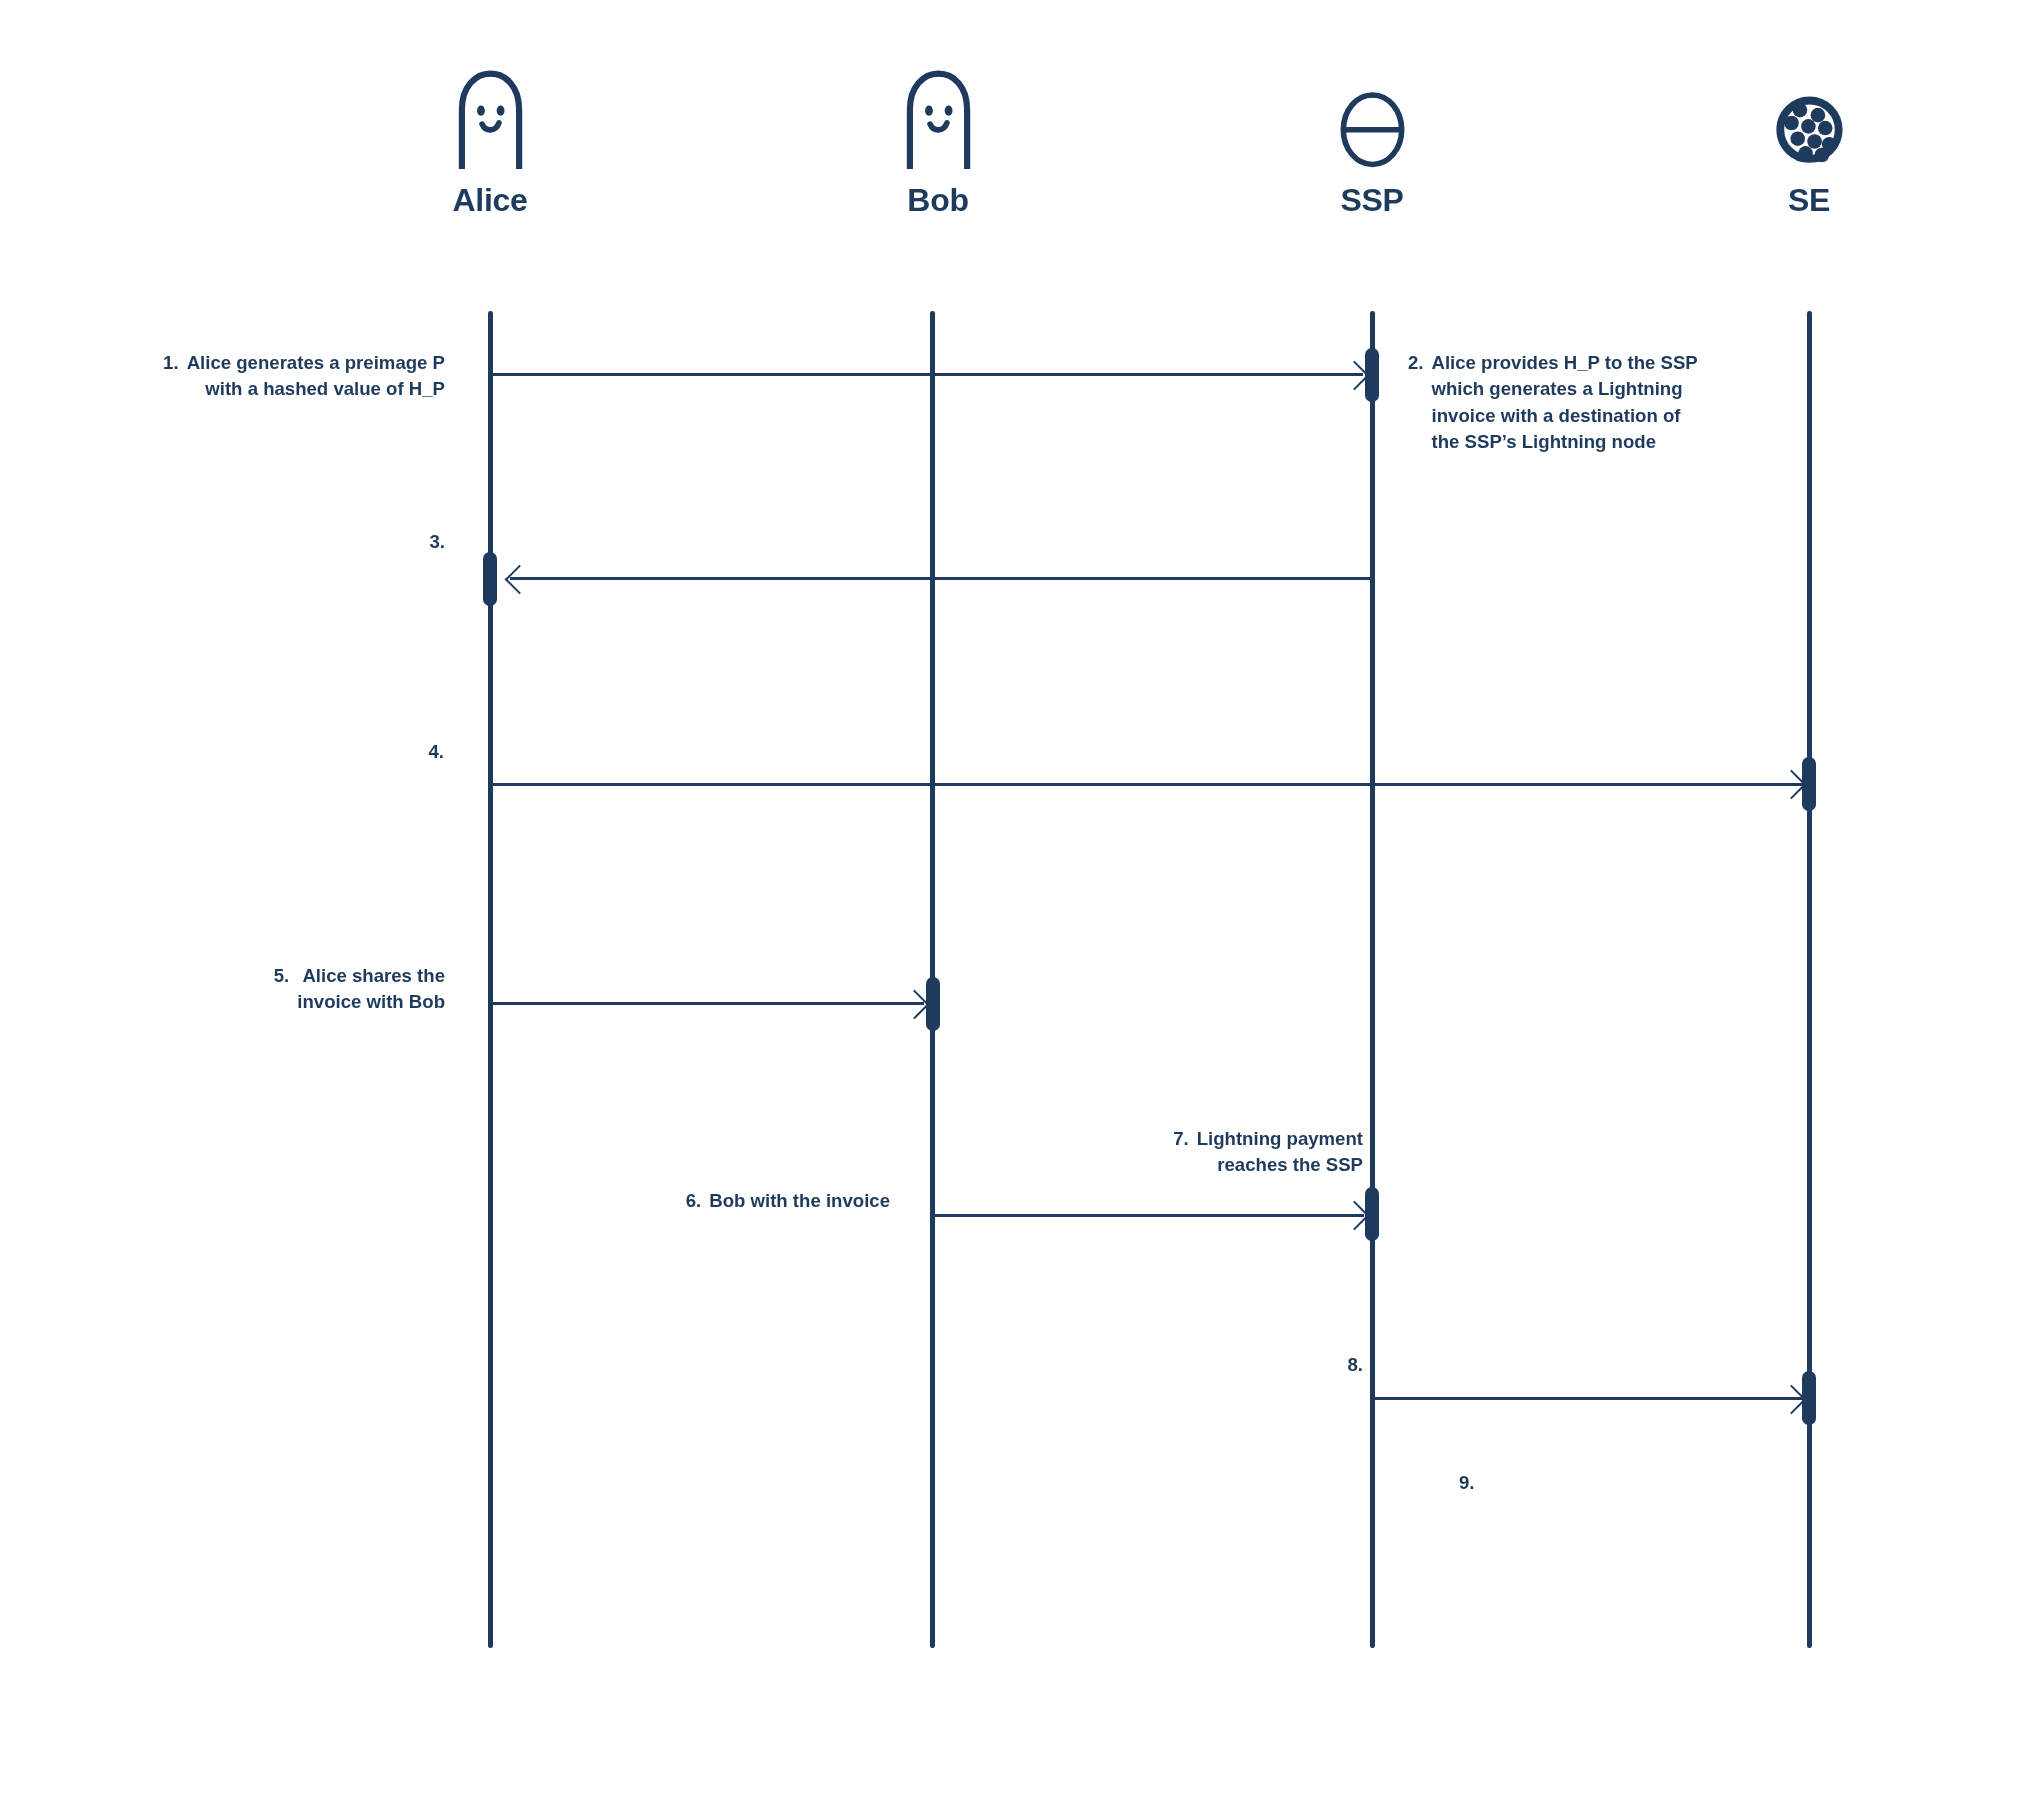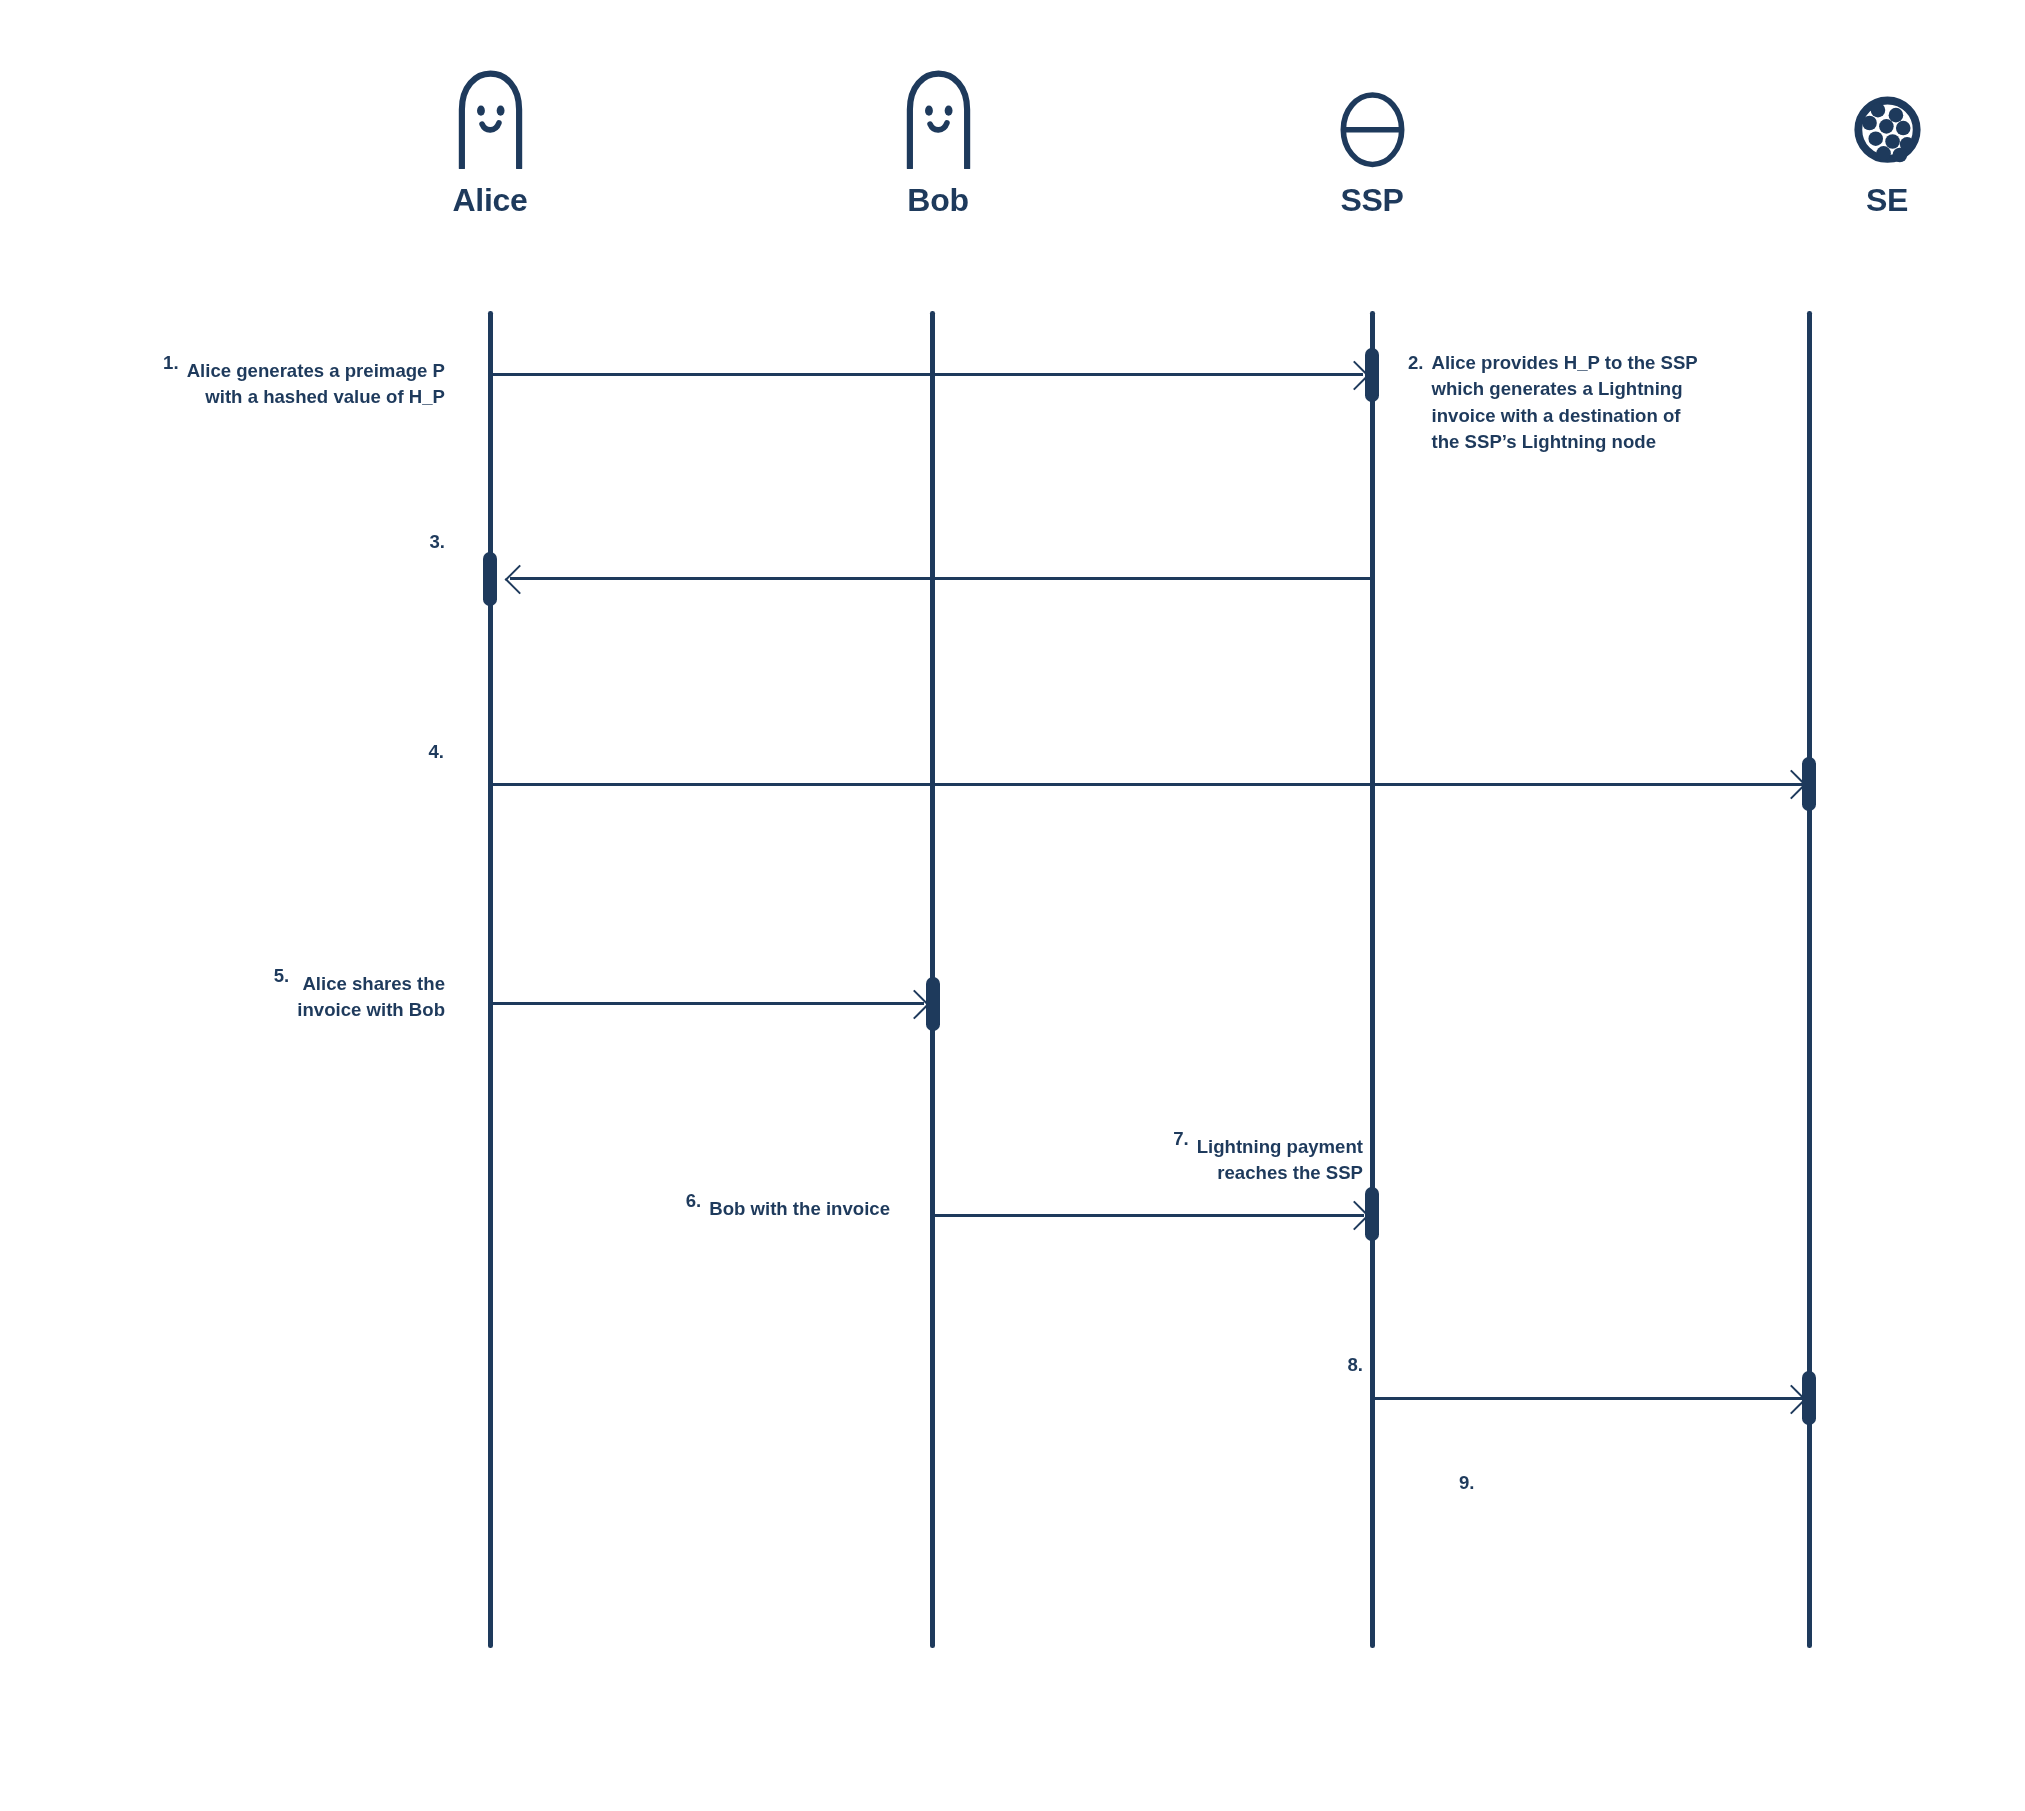--- a/index.html
+++ b/index.html
@@ -88,21 +88,20 @@
     justify-content: flex-end;
   }
   .note .note-num {
     white-space: nowrap;
   }
   .note .note-text {
     white-space: pre-line;
   }
   .note.align-right .note-text {
     text-align: right;
-    margin-top: 8px;
   }
 </style>
 </head>
 <body>
 
 <div id="diagram-root">
 
   <div class="actor-header" style="left:400px; top:68px;">
     <div class="actor-icon">
       <svg width="73" height="101" viewBox="0 0 130 180" aria-hidden="true">
@@ -130,21 +129,21 @@
       <svg width="73" height="101" viewBox="0 0 130 180" aria-hidden="true">
         <path d="M14 178 L14 74 C14 33 38 10 65 10 C92 10 116 33 116 74 L116 178" fill="none" stroke="#1E3A5C" stroke-width="11" stroke-linecap="round"></path>
         <ellipse cx="48" cy="76" rx="7" ry="9" fill="#1E3A5C"></ellipse>
         <ellipse cx="83" cy="76" rx="7" ry="9" fill="#1E3A5C"></ellipse>
         <path d="M50 100 C56 114 74 114 80 98" fill="none" stroke="#1E3A5C" stroke-width="10" stroke-linecap="round"></path>
       </svg>
     </div>
     <div class="actor-label">Bob</div>
   </div>
 
-  <div class="actor-header" style="left:1797px; top:68px;">
+  <div class="actor-header" style="left:1719px; top:68px;">
     <div class="actor-icon">
       <svg width="73" height="101" viewBox="0 0 130 180" aria-hidden="true">
         <circle cx="65" cy="110" r="52" fill="none" stroke="#1E3A5C" stroke-width="14"></circle>
         <g fill="#1E3A5C">
           <circle cx="48" cy="75" r="13"></circle>
           <circle cx="80" cy="84" r="13"></circle>
           <circle cx="33" cy="98" r="13"></circle>
           <circle cx="63" cy="104" r="13"></circle>
           <circle cx="93" cy="107" r="13"></circle>
           <circle cx="44" cy="126" r="13"></circle>

